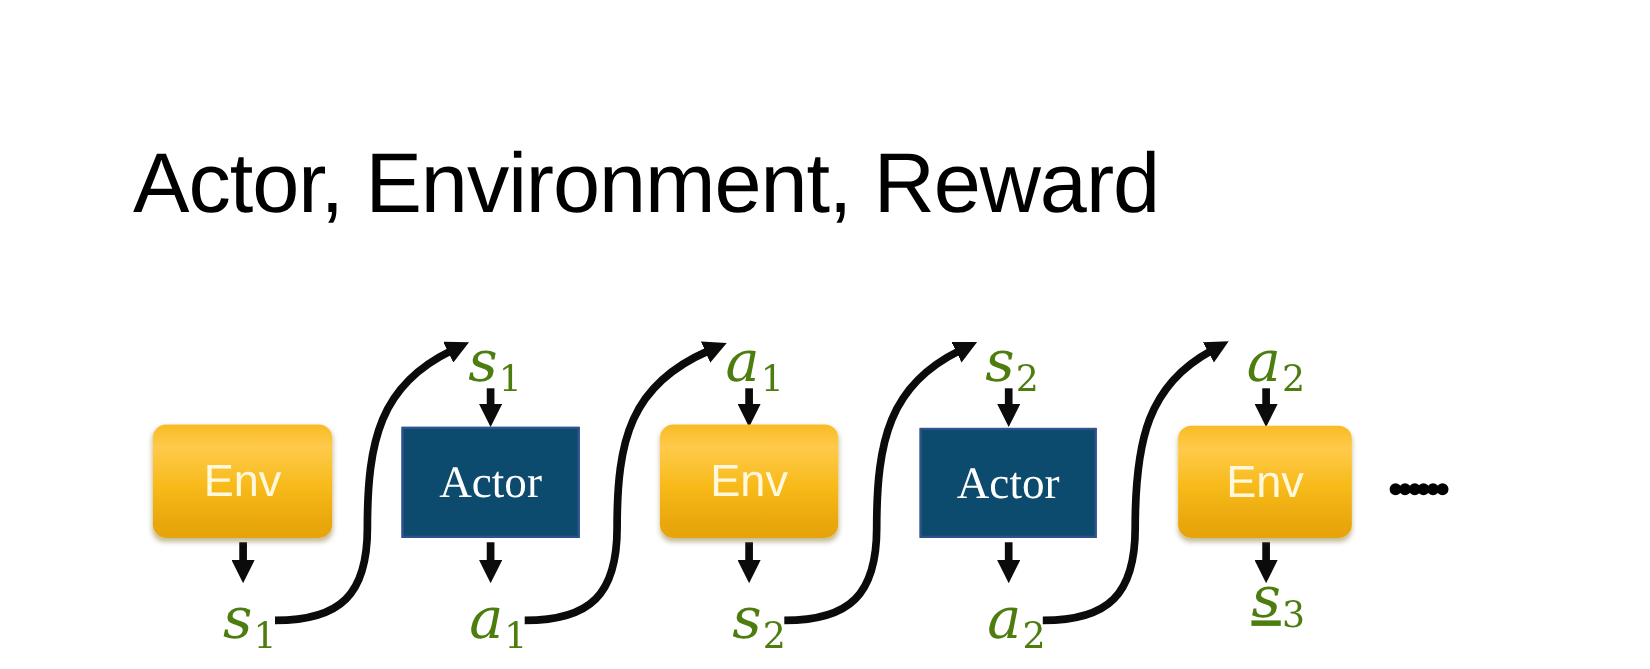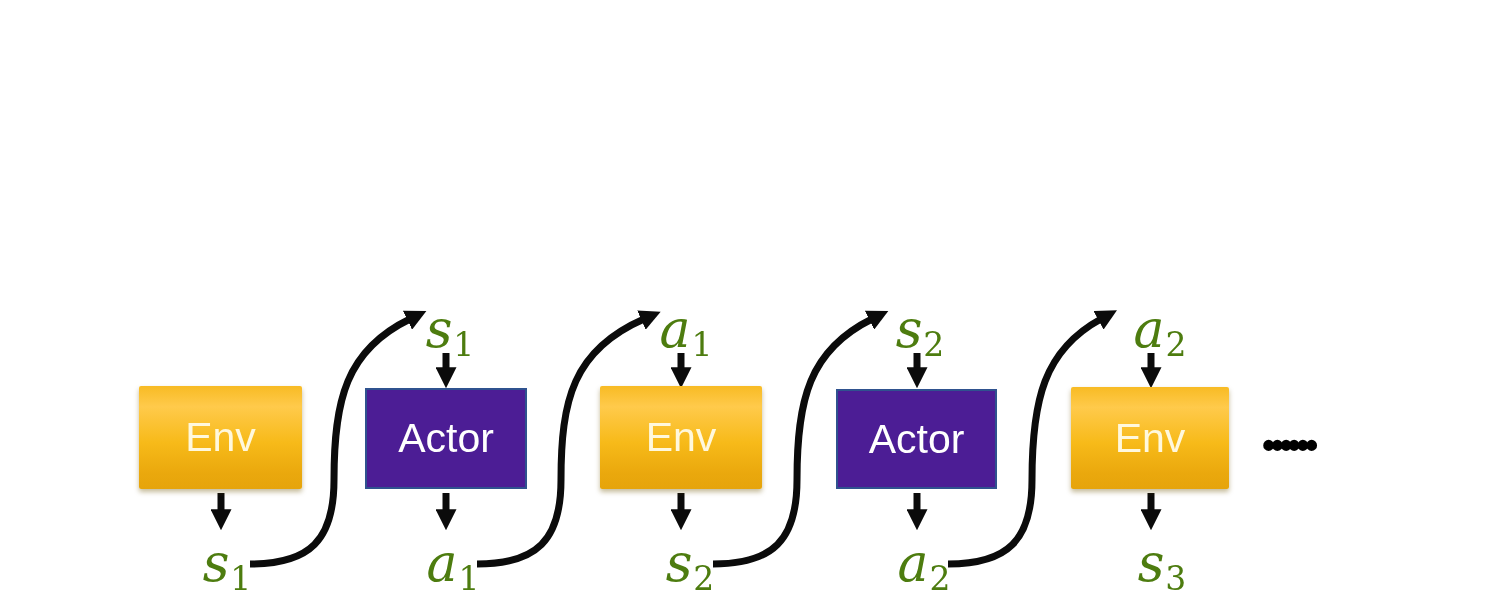--- a/index.html
+++ b/index.html
@@ -35,27 +35,28 @@
     display:flex;
     align-items:center;
     justify-content:center;
     font-size:41px;
     line-height:1;
     box-sizing:border-box;
   }
   .box.env{
     background:linear-gradient(180deg,#f8bb24 0%,#ffca4b 20%,#f7ba19 55%,#eaa80d 85%,#e6a40b 100%);
     color:#fff8dd;
-    border-radius:2px;
+    border-radius:12px;
     box-shadow:0 3px 5px rgba(110,85,0,0.40);
   }
   .box.actor{
-    background:#4c1d95;
+    background:#0c4a6e;
     border:2.5px solid #2f528f;
     color:#ffffff;
+    font-family:Liberation Serif, serif;
   }
   .mlabel{
     position:absolute;
     transform:translateX(-50%);
     z-index:2;
     font-family:"DejaVu Serif","Liberation Serif",serif;
     font-style:italic;
     font-size:52px;
     line-height:1;
     color:#4d7c0f;
@@ -79,20 +80,21 @@
     word-spacing:-0.18em;
     color:#000000;
     white-space:nowrap;
   }
 </style>
 </head>
 <body>
 
 <div class="slide">
 
+  <h1 class="title">Actor, Environment, Reward</h1>
 
   <svg class="arrows" viewBox="0 0 1500 608" xmlns="http://www.w3.org/2000/svg">
     <defs>
       <marker id="ah" viewBox="0 0 3 3" markerWidth="3" markerHeight="3" refX="0.4" refY="1.5" orient="auto">
         <path d="M0,0 L3,1.5 L0,3 Z" fill="#0b0b0b"></path>
       </marker>
     </defs>
     <g stroke="#0b0b0b" stroke-width="7" fill="none">
 
       <line x1="446" y1="353" x2="446" y2="370" marker-end="url(#ah)"></line>
@@ -147,19 +149,19 @@
   </div>
   <div class="mlabel" style="left:453px;top:537px;">
     <span>a</span><span class="sub">1</span>
   </div>
   <div class="mlabel" style="left:690px;top:537px;">
     <span>s</span><span class="sub">2</span>
   </div>
   <div class="mlabel" style="left:924px;top:537px;">
     <span>a</span><span class="sub">2</span>
   </div>
-  <div class="mlabel" style="left:1162px;top:537px;">
+  <div class="mlabel" style="left:1162px;top:518px;text-decoration:underline;">
     <span>s</span><span class="sub">3</span>
   </div>
 
   <div class="dots">••• •••</div>
 
 </div>
 
 </body></html>

